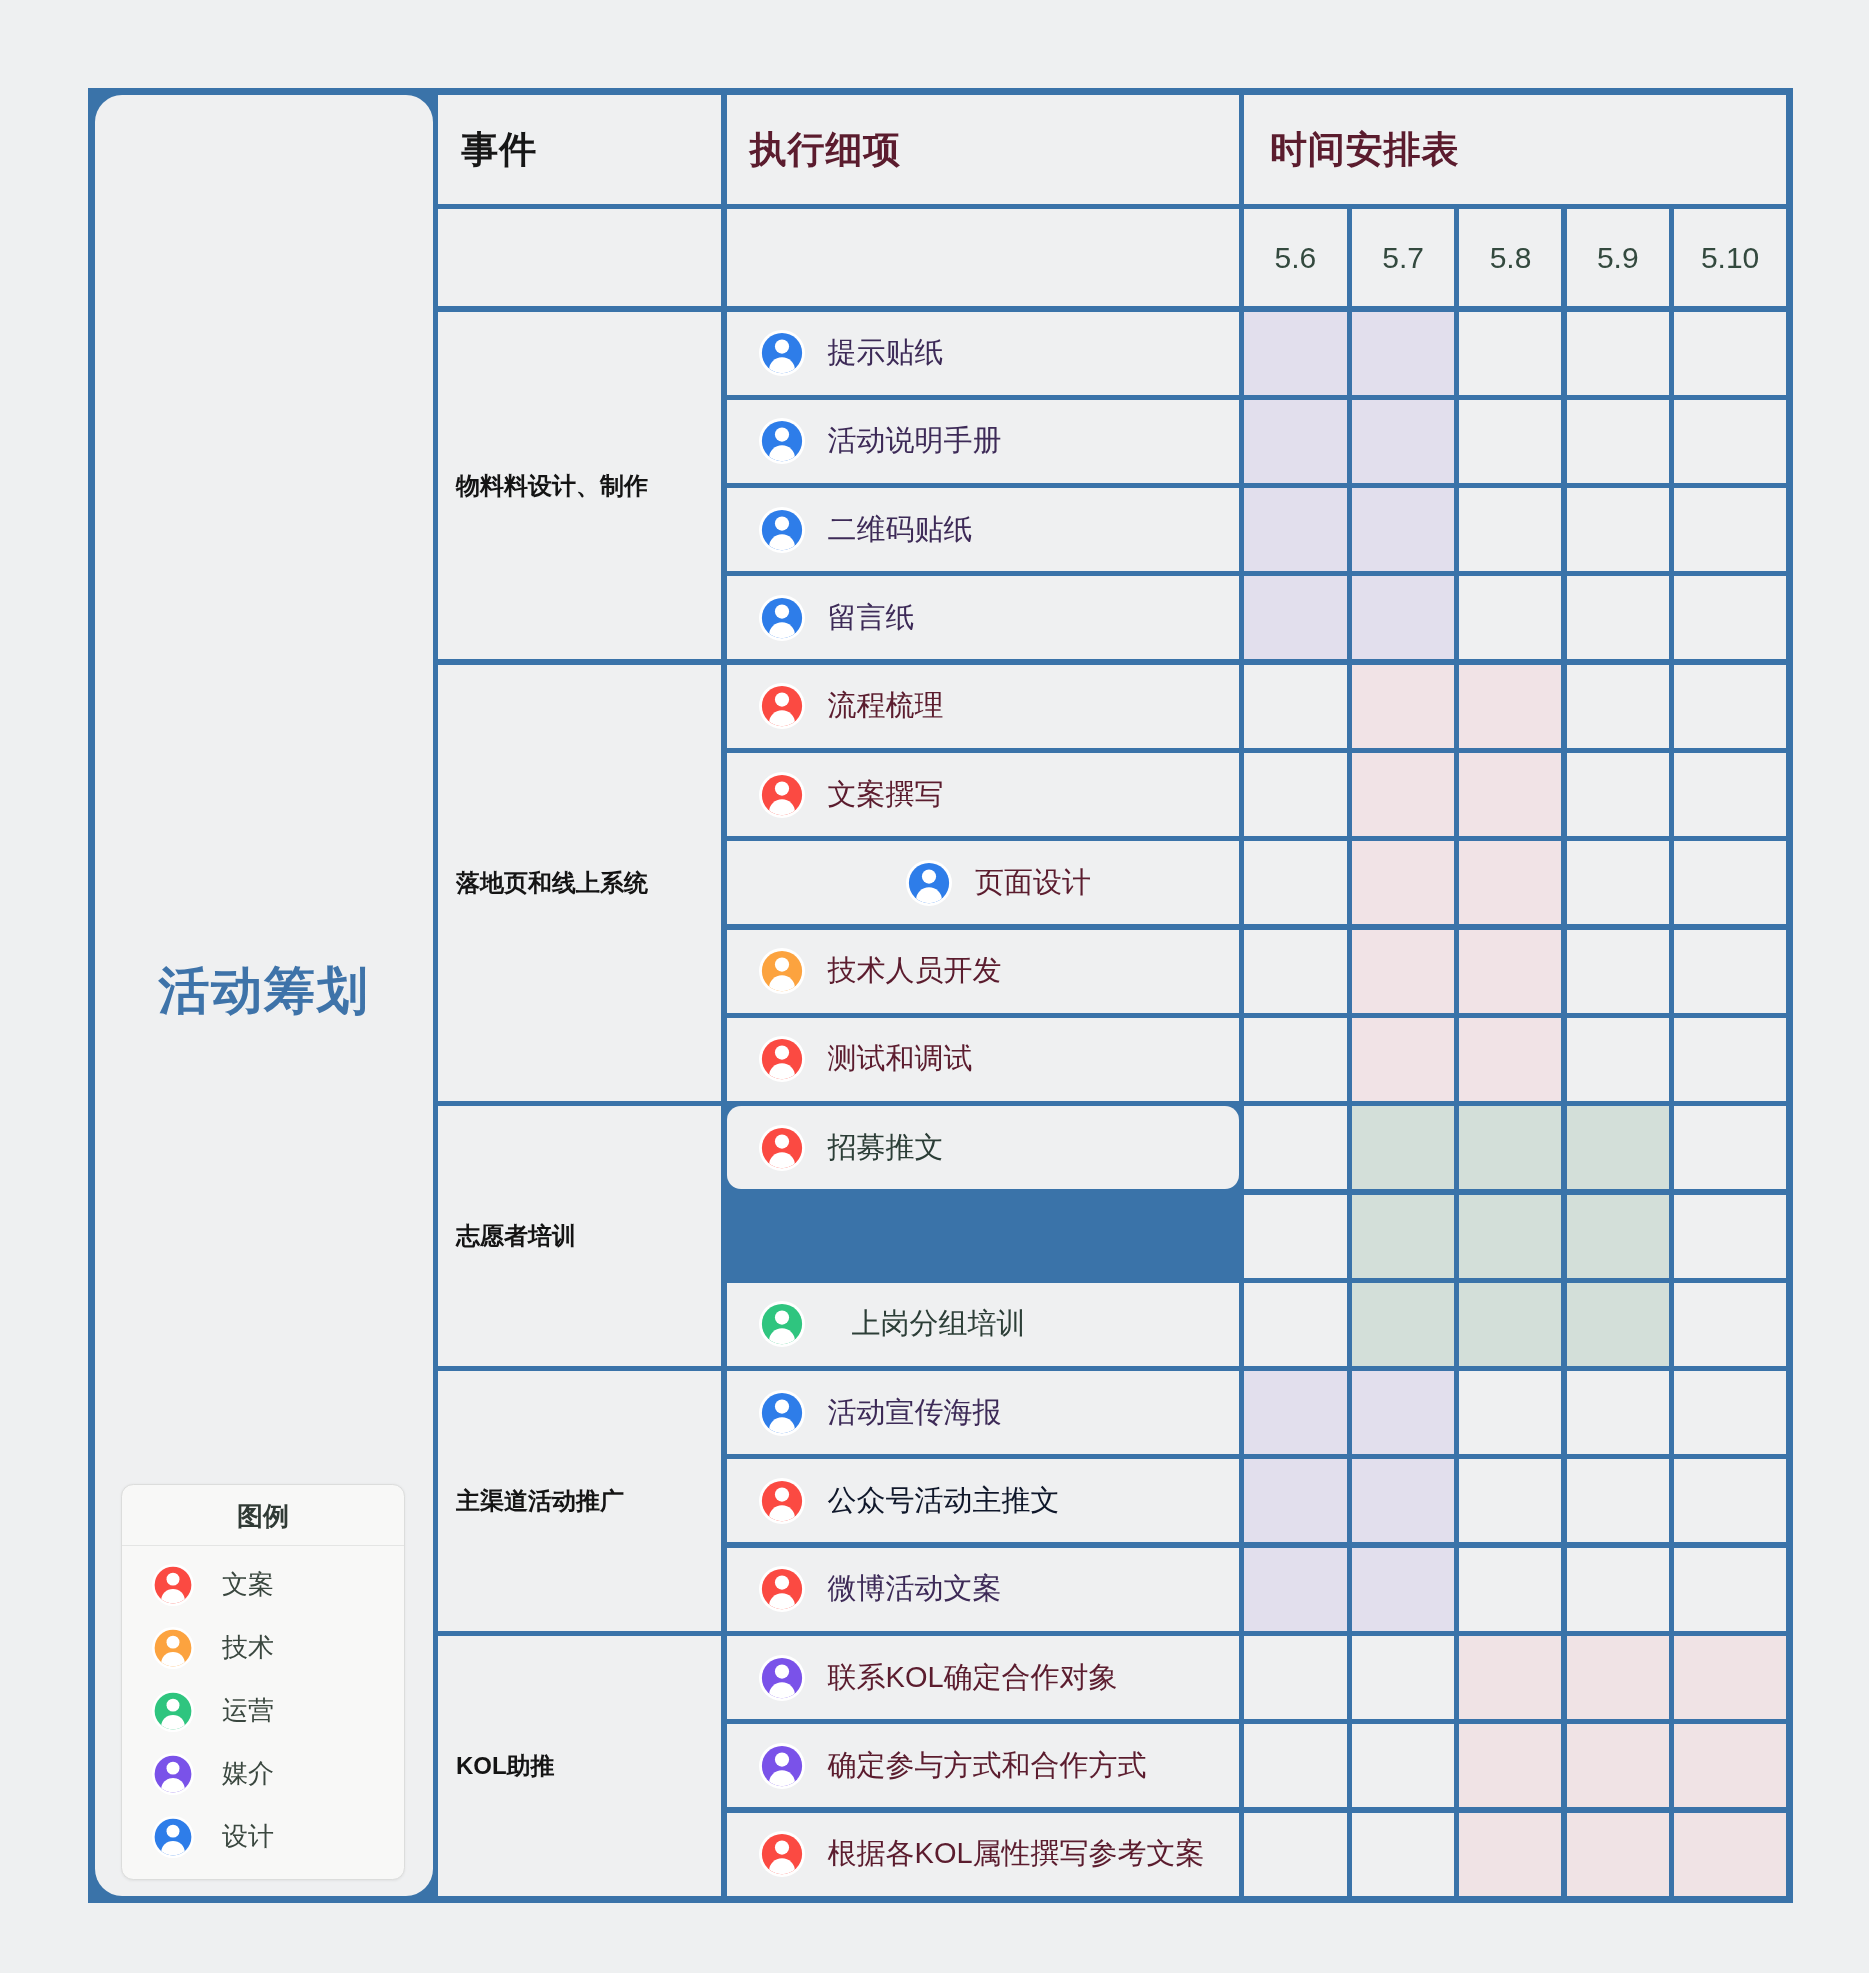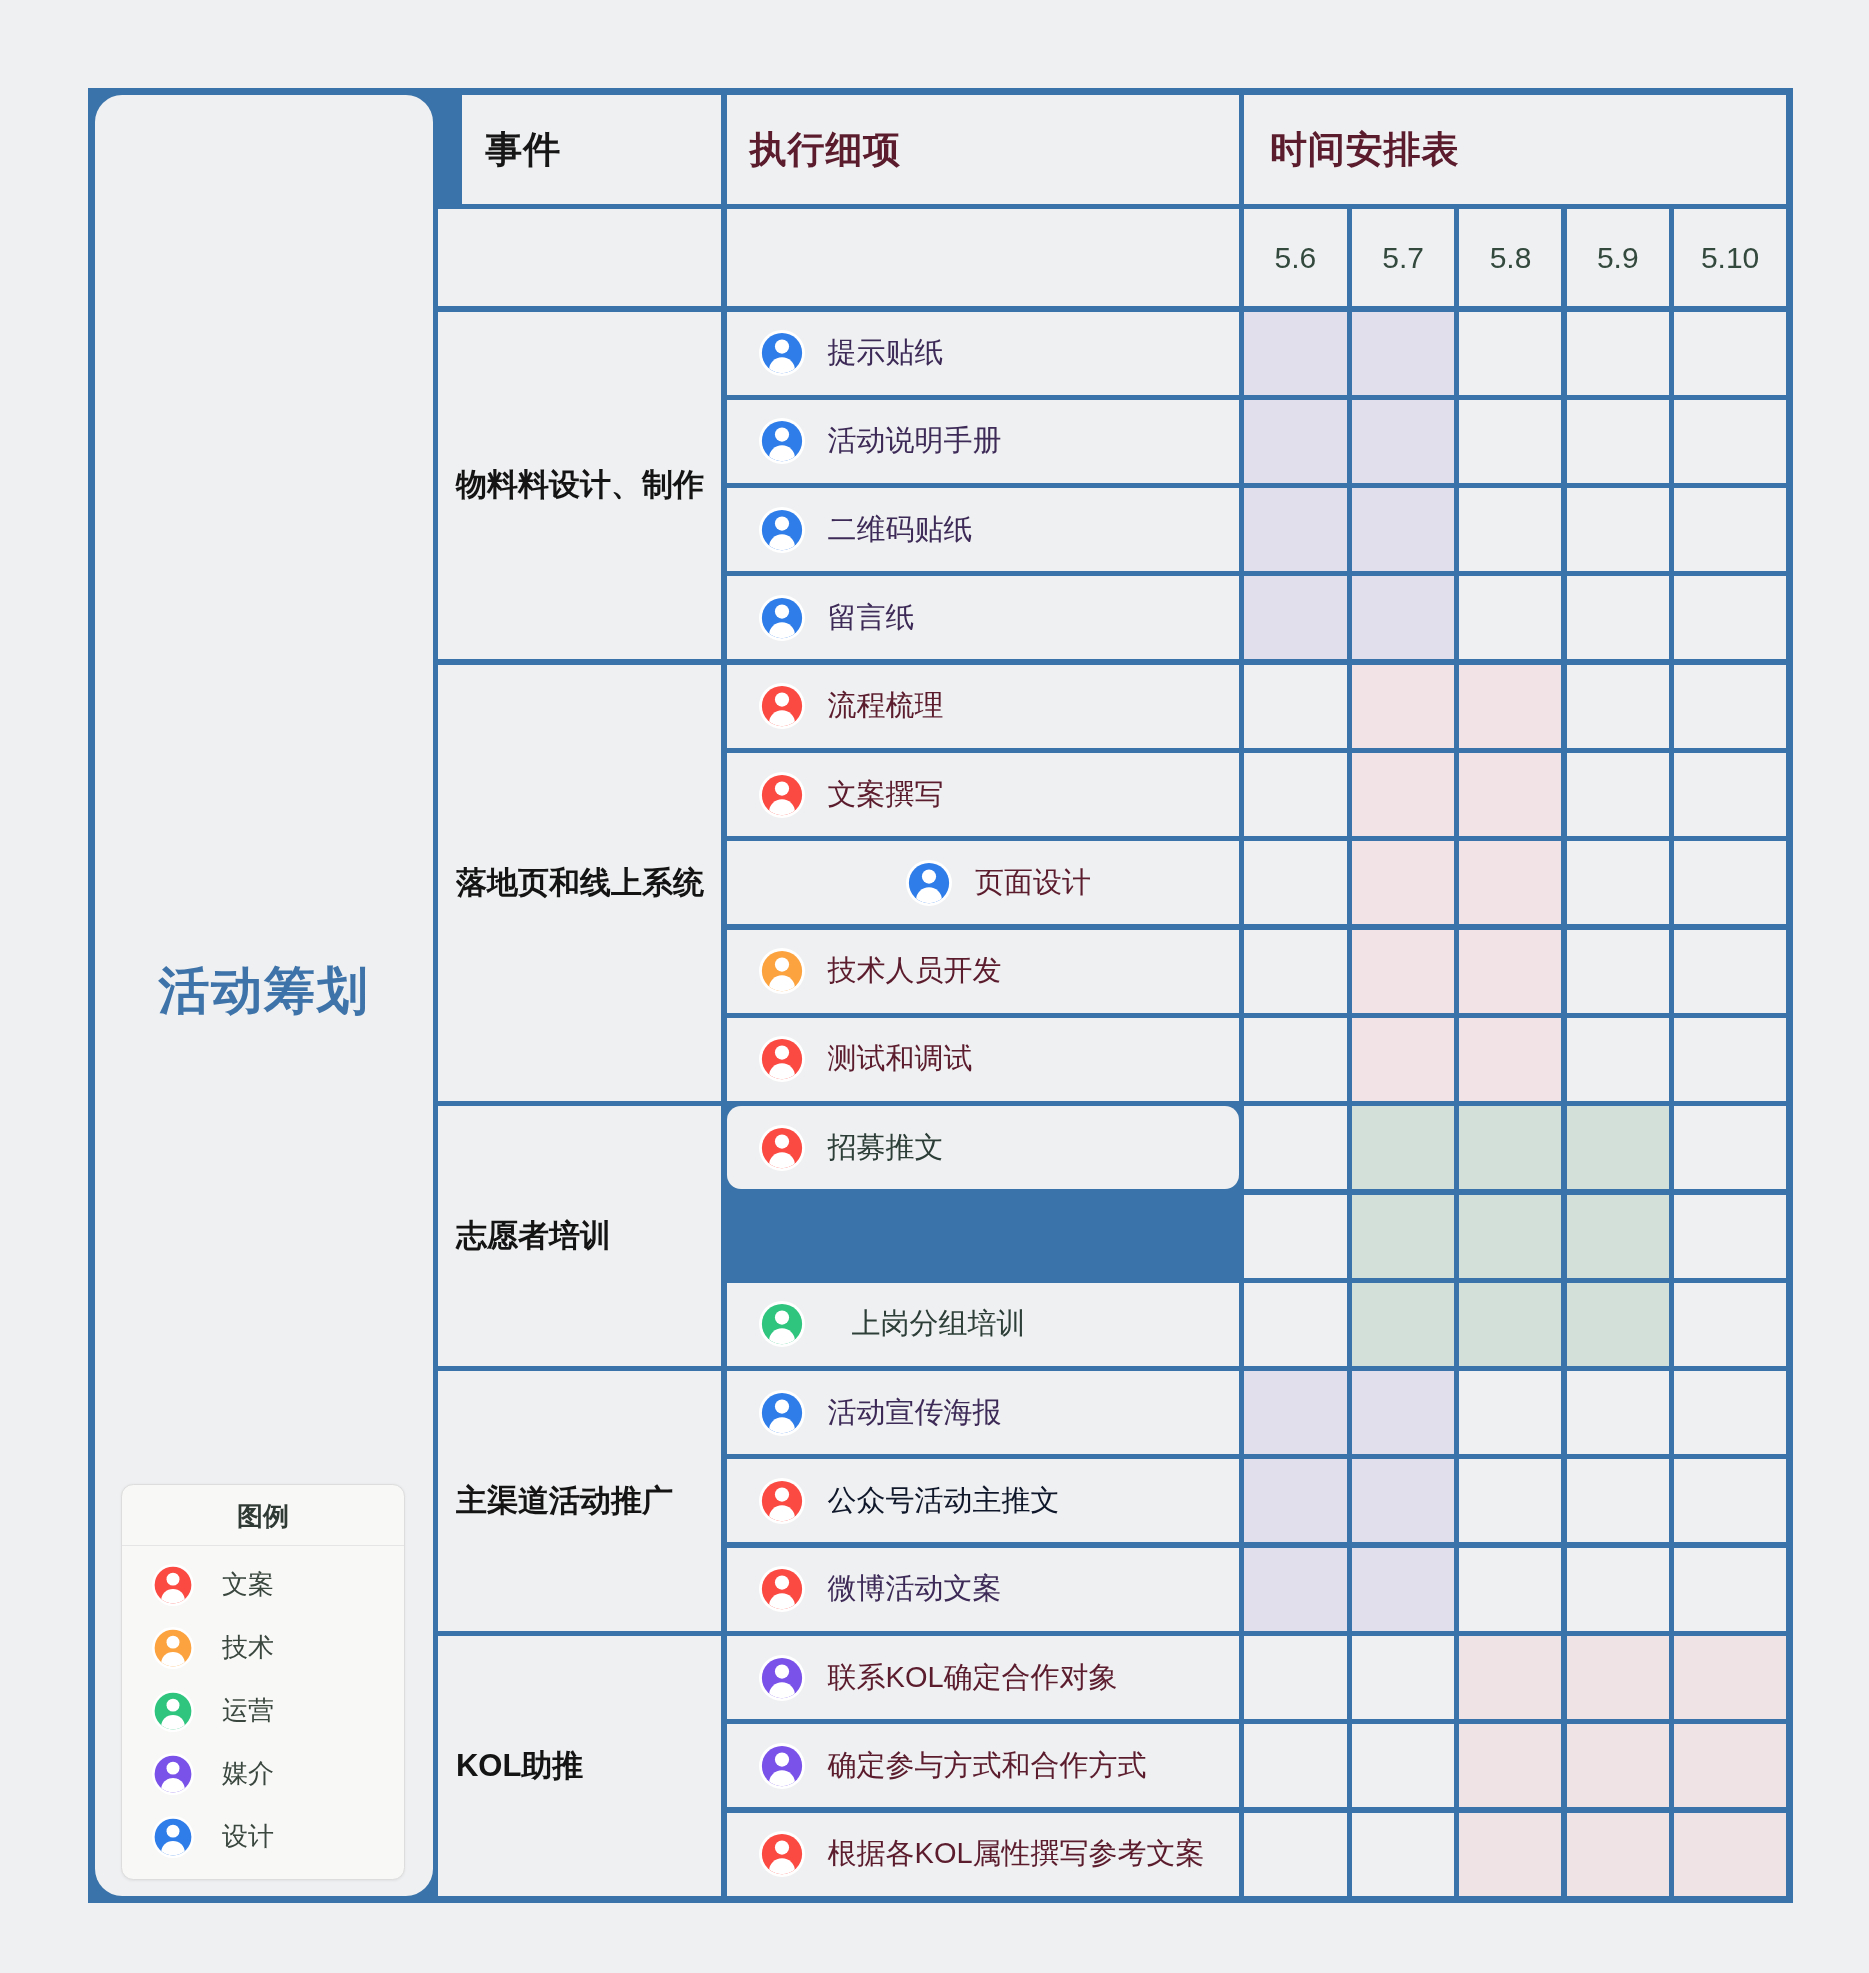--- a/index.html
+++ b/index.html
@@ -7,27 +7,27 @@
             font-family:"Liberation Sans", sans-serif; overflow:hidden; }
 
   .grid { position:absolute; left:88px; top:88px;
           display:grid; gap:5.3px; background:#3a73a9; border:7px solid #3a73a9;
           grid-template-columns:338px 283px 512px 103px 102px 102px 102px 112px;
           grid-template-rows:109px 97px repeat(18, 83px); }
 
   .cell { background:#eff0f1; display:flex; align-items:center; box-sizing:border-box; }
 
   .head { font-weight:bold; font-size:37px; padding-left:23px; letter-spacing:0.9px; }
-  .head-event  { color:#161616;margin-left:24px; }
+  .head-event  { color:#161616; }
   .head-detail, .head-schedule { color:#5b1c2e; }
   .head-schedule { padding-left:26px; }
 
   .date-cell { justify-content:center; font-size:30px; color:#33493e; }
 
-  .group-cell { font-weight:bold; font-size:31px; color:#141414; padding-left:17.6px; line-height:1.3; }
+  .group-cell { font-weight:bold; font-size:24px; color:#141414; padding-left:17.6px; line-height:1.3; }
 
   .task-cell { padding-left:32px; gap:23px; font-size:29px; }
   .task-cell span { white-space:nowrap; }
 
   .icon { flex:0 0 auto; display:block; }
 
   .title-cell { position:relative; display:block;border-radius:27px; }
   .board-title { position:absolute; top:862px; left:0; width:100%; text-align:center;
                  font-size:51px; font-weight:bold; color:#3e73a9; margin:0; letter-spacing:1.8px; }
 

